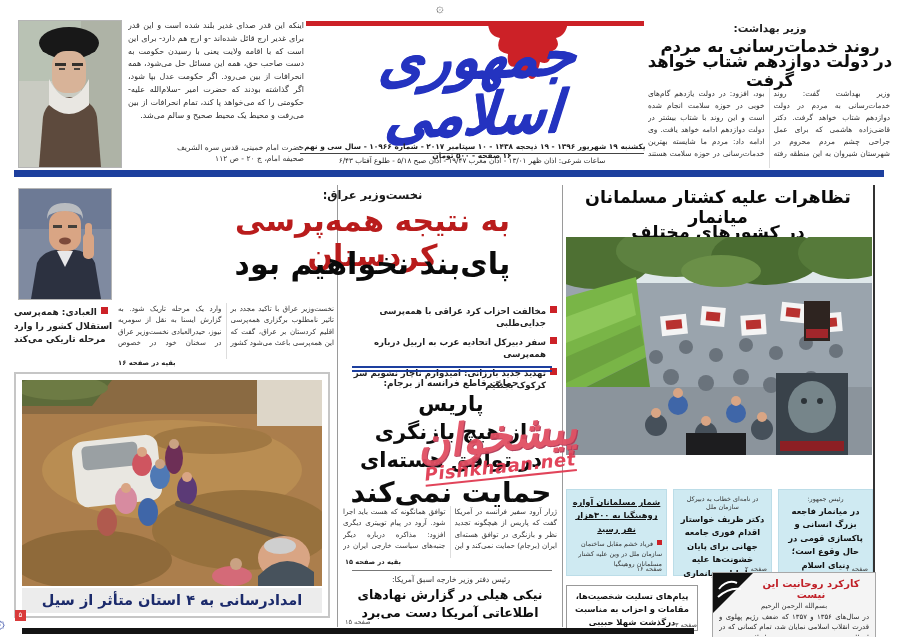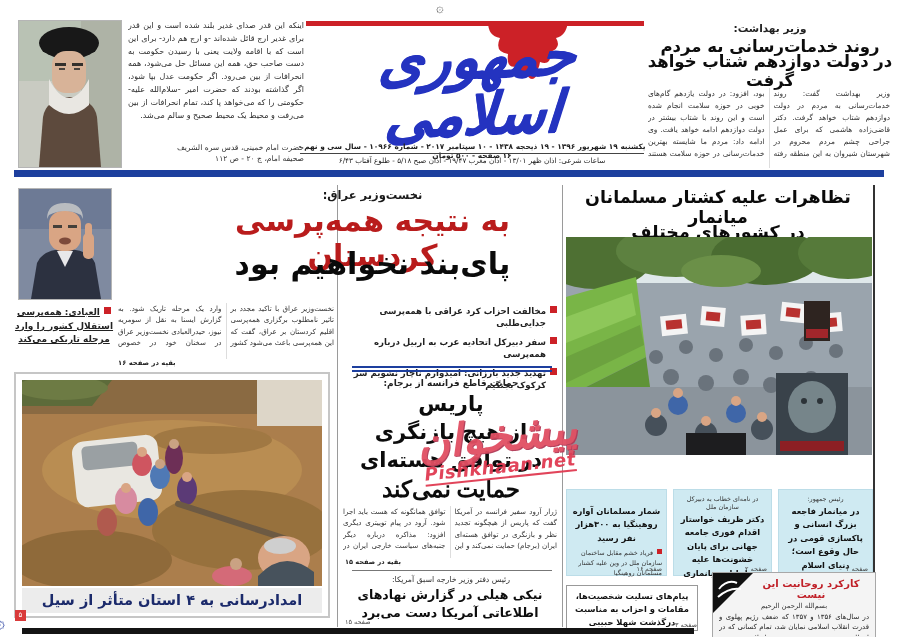--- a/index.html
+++ b/index.html
@@ -102,21 +102,21 @@
       <rect x="30" y="22" width="32" height="40" rx="13" fill="#d9a584"></rect>
       <path d="M28 30 Q28 14 46 14 Q64 14 64 30 L62 26 Q46 18 30 26 Z" fill="#b9bcc0"></path>
       <rect x="34" y="36" width="9" height="3" fill="#44403a"></rect>
       <rect x="49" y="36" width="9" height="3" fill="#44403a"></rect>
       <ellipse cx="46" cy="52" rx="6" ry="3.4" fill="#7d4a3a"></ellipse>
       <rect x="64" y="44" width="11" height="26" rx="5" fill="#d9a584"></rect>
       <rect x="66" y="34" width="7" height="16" rx="3.5" fill="#d9a584"></rect>
     </svg>
   </div>
 
-  <div class="abs" style="left:14px;top:306px;width:100px;font-size:9px;font-weight:bold;color:#222;text-align:center;line-height:1.5;text-decoration:underline;">
+  <div class="abs" style="left:14px;top:306px;width:100px;font-size:9px;font-weight:bold;color:#222;text-align:left;line-height:1.5;">
     <span class="sq"></span><span>العبادی: همه‌پرسی استقلال کشور را وارد مرحله تاریکی می‌کند</span>
   </div>
 
   <div class="abs jst cols2" style="left:118px;top:303px;width:216px;height:56px;font-size:7.1px;">نخست‌وزیر عراق با تاکید مجدد بر تاثیر نامطلوب برگزاری همه‌پرسی اقلیم کردستان بر عراق، گفت که این همه‌پرسی باعث می‌شود کشور وارد یک مرحله تاریک شود. به گزارش ایسنا به نقل از سومریه نیوز، حیدرالعبادی نخست‌وزیر عراق در سخنان خود در خصوص همه‌پرسی اقلیم کردستان این کشور عنوان کرد: این همه‌پرسی باعث می‌شود عراق وارد مرحله تاریکی شود و همه‌پرسی بدون دستاورد در واقع فریب دادن مردم است.</div>
   <div class="abs b" style="left:118px;top:359px;font-size:6.8px;color:#222;">بقیه در صفحه ۱۶</div>
 
   <div class="abs" style="left:345px;top:306px;width:212px;">
     <div class="bullet-row">
       <span class="sq"></span>
       <span>مخالفت احزاب کرد عراقی با همه‌پرسی جدایی‌طلبی</span>
@@ -133,21 +133,21 @@
 
   <div class="abs" style="left:352px;top:366px;width:200px;">
     <div style="height:2px;background:#1d3f9e;margin-bottom:2px;"></div>
     <div style="height:2px;background:#1d3f9e;"></div>
   </div>
 
   <div class="abs ctr b" style="left:345px;top:378px;width:212px;font-size:9px;color:#222;">حمایت قاطع فرانسه از برجام:</div>
   <div class="abs ctr b" style="left:343px;top:420px;width:216px;font-size:21px;color:#0c0c0c;">از هیچ بازنگری</div>
   <div class="abs ctr b" style="left:343px;top:392px;width:216px;font-size:21px;color:#0c0c0c;">پاریس</div>
   <div class="abs ctr b" style="left:343px;top:448px;width:216px;font-size:21px;color:#0c0c0c;">در توافق هسته‌ای</div>
-  <div class="abs ctr b" style="left:343px;top:476px;width:216px;font-size:23px;color:#0c0c0c;font-family:Liberation Serif, serif;">حمایت نمی‌کند</div>
+  <div class="abs ctr b" style="left:343px;top:476px;width:216px;font-size:28px;color:#0c0c0c;">حمایت نمی‌کند</div>
   <div class="abs jst cols2" style="left:343px;top:506px;width:214px;height:52px;font-size:7.1px;">ژرار آرود سفیر فرانسه در آمریکا گفت که پاریس از هیچگونه تجدید نظر و بازنگری در توافق هسته‌ای ایران (برجام) حمایت نمی‌کند و این توافق همانگونه که هست باید اجرا شود. آرود در پیام توییتری دیگری افزود: مذاکره درباره دیگر جنبه‌های سیاست خارجی ایران در بیرون از چارچوب برجام که باید بر اساس شایستگی‌هایش با آن برخورد شود، امکان‌پذیر است.</div>
   <div class="abs b" style="left:345px;top:558px;font-size:6.6px;color:#222;">بقیه در صفحه ۱۵</div>
 
   <div class="abs" style="left:352px;top:570px;width:200px;height:1px;background:#777;"></div>
 
   <div class="abs ctr" style="left:345px;top:575px;width:212px;font-size:7.8px;color:#333;">رئیس دفتر وزیر خارجه اسبق آمریکا:</div>
   <div class="abs ctr b" style="left:340px;top:586px;width:220px;font-size:12.5px;line-height:1.45;color:#0d0d0d;">نیکی هیلی در گزارش نهادهای اطلاعاتی آمریکا دست می‌برد</div>
   <div class="abs pgtag" style="left:345px;top:618px;">صفحه ۱۵</div>
 
   <div class="abs" style="left:14px;top:372px;width:316px;height:246px;border:2px solid #c6c6c6;box-sizing:border-box;background:#fff;">
@@ -261,21 +261,21 @@
     <div class="kick">رئیس جمهور:</div>
     <div class="txt">در میانمار فاجعه بزرگ انسانی و پاکسازی قومی در حال وقوع است؛ دنیای اسلام نمی‌تواند سکوت کند</div>
     <div class="pgtag" style="position:absolute;bottom:2px;right:4px;">صفحه ۲</div>
   </div>
   <div class="abs cyanbox" style="left:673px;top:489px;width:99px;height:87px;">
     <div class="kick">در نامه‌ای خطاب به دبیرکل سازمان ملل</div>
     <div class="txt">دکتر ظریف خواستار اقدام فوری جامعه جهانی برای پایان خشونت‌ها علیه مسلمانان میانماری شد</div>
     <div class="pgtag" style="position:absolute;bottom:2px;right:4px;">صفحه ۲</div>
   </div>
   <div class="abs cyanbox" style="left:566px;top:489px;width:101px;height:87px;">
-    <div class="txt" style="margin-top:10px;">شمار مسلمانان آواره روهینگیا به ۳۰۰هزار نفر رسید</div>
+    <div class="txt" style="margin-top:1px;text-decoration:underline;">شمار مسلمانان آواره روهینگیا به ۳۰۰هزار نفر رسید</div>
     <div style="font-size:6.4px;color:#333;margin-top:4px;line-height:1.5;text-align:right;">
       <span class="sq" style="width:5px;height:5px;"></span><span>فریاد خشم مقابل ساختمان سازمان ملل در وین علیه کشتار مسلمانان روهینگیا</span>
     </div>
     <div class="pgtag" style="position:absolute;bottom:2px;right:4px;">صفحه ۱۶</div>
   </div>
 
   <div class="abs" style="left:566px;top:585px;width:132px;height:46px;border:1px solid #999;box-sizing:border-box;background:#fff;padding:4px 5px 2px;">
     <div class="ctr b" style="font-size:8.4px;line-height:1.55;color:#111;">پیام‌های تسلیت شخصیت‌ها، مقامات و احزاب به مناسبت درگذشت شهلا حبیبی</div>
     <div class="pgtag" style="position:absolute;bottom:1px;right:0;">صفحه ۳</div>
   </div>

